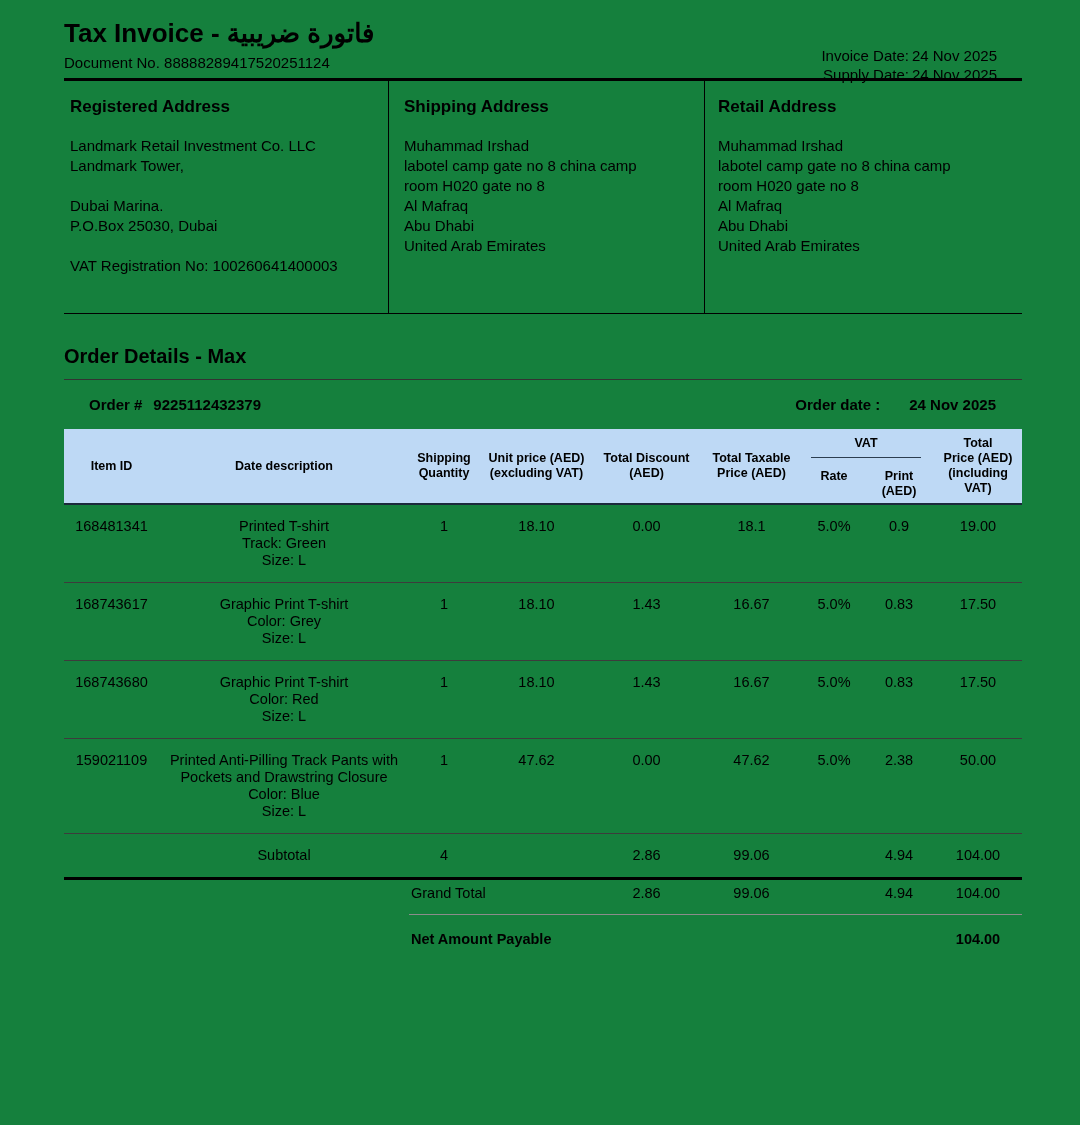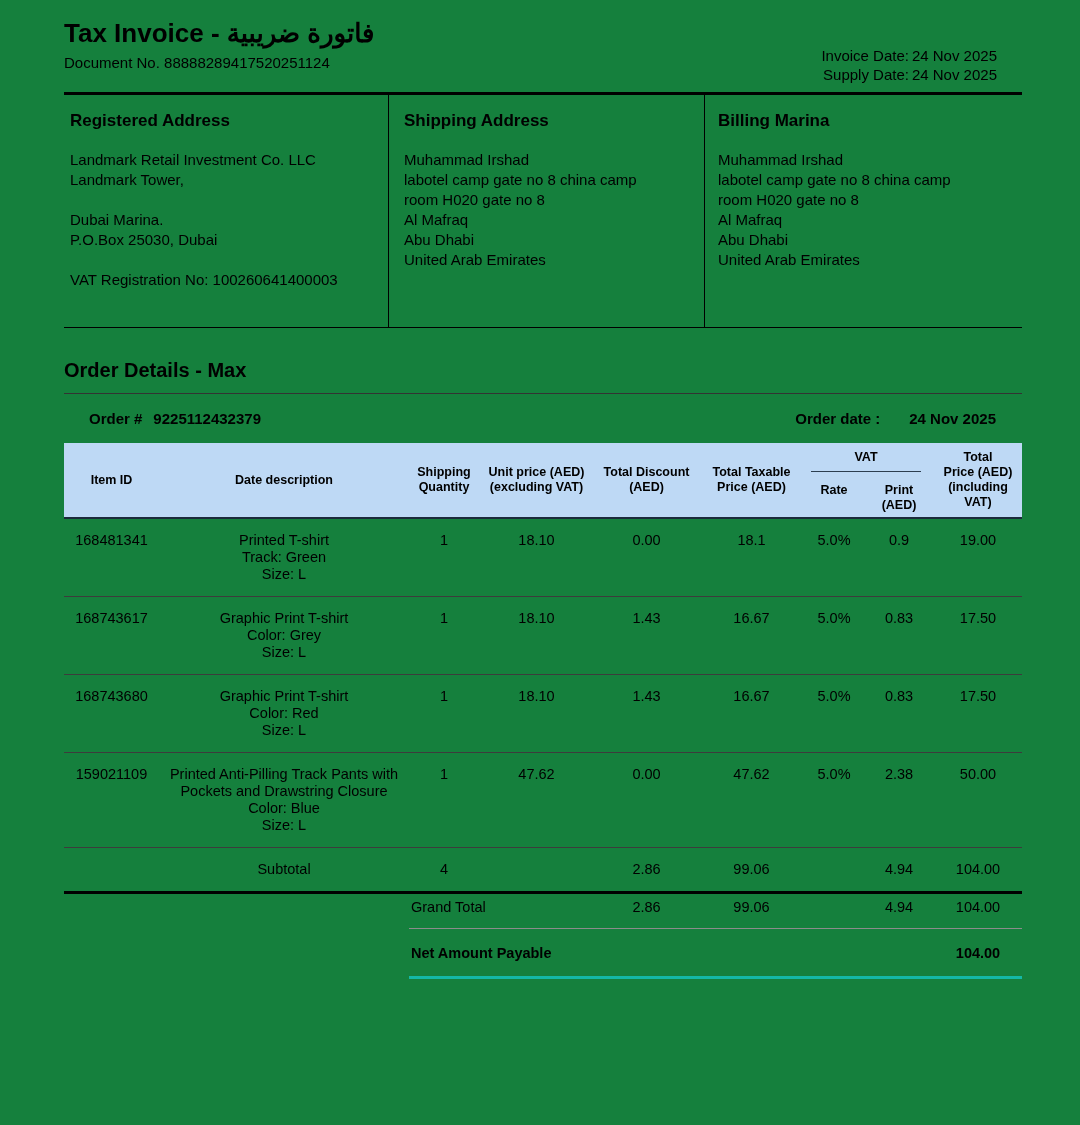--- a/index.html
+++ b/index.html
@@ -9,21 +9,21 @@
   .content { padding:18px 58px 0 64px; }
 
   
   .title { font-size:26px; font-weight:bold; letter-spacing:0; }
   .docno { font-size:15px; margin-top:5px; }
   .dates { position:absolute; top:46px; right:83px; text-align:right; font-size:15px; line-height:19px; }
   .dates .row span { display:inline; }
   .dates .lbl { margin-right:3px; }
 
   
-  .addr-table { display:flex; margin-top:21px; border-top:3px solid #000; border-bottom:1px solid #000; height:236px; }
+  .addr-table { display:flex; margin-top:7px; border-top:3px solid #000; border-bottom:1px solid #000; height:236px; }
   .addr-col { padding:16px 10px 0 6px; }
   .addr-col.c1 { width:324px; }
   .addr-col.c2 { width:316px; border-left:1px solid #000; padding-left:15px; }
   .addr-col.c3 { width:318px; border-left:1px solid #000; padding-left:13px; }
   .addr-head { font-size:17px; font-weight:bold; margin-bottom:19px; }
   .addr-body { font-size:15px; line-height:20px; white-space:pre-line; }
 
   
   .order-title { font-size:20px; font-weight:bold; margin-top:31px; }
   .order-rule { border:none; border-top:1px solid #333; margin-top:11px; }
@@ -46,21 +46,21 @@
   table.items td { font-size:14.5px; vertical-align:top; text-align:center; padding:13px 3px 13px; line-height:17px; }
   td.id { text-align:left; padding-left:2px; }
   td.desc { text-align:left; padding-left:4px; white-space:pre-line; }
   table.items tbody tr + tr { border-top:1px solid #3c3c3c; }
 
   
   table.totals { margin-left:345px; width:613px; border-collapse:collapse; table-layout:fixed; }
   table.totals td { font-size:14.5px; text-align:center; vertical-align:top; padding:5px 3px 13px; }
   table.totals td.lab { text-align:left; padding-left:2px; }
   tr.grand { border-bottom:1px solid #8c8c8c; }
-  tr.net { border-bottom:3px solid #14b8a6; }
+  tr.net { border-bottom:3px solid #15803d; }
   tr.net td { font-weight:bold; padding-top:16px; padding-bottom:15px; }
 </style>
 </head>
 <body>
 
 <div class="page">
   <div class="content">
 
     <div class="title">Tax Invoice - فاتورة ضريبية</div>
     <div class="docno"><span>Document No.</span> <span>88888289417520251124</span></div>
@@ -83,21 +83,21 @@
       <div class="addr-col c2">
         <div class="addr-head">Shipping Address</div>
         <div class="addr-body">Muhammad Irshad
 labotel camp gate no 8 china camp
 room H020 gate no 8
 Al Mafraq
 Abu Dhabi
 United Arab Emirates</div>
       </div>
       <div class="addr-col c3">
-        <div class="addr-head">Billing Marina</div>
+        <div class="addr-head">Retail Address</div>
         <div class="addr-body">Muhammad Irshad
 labotel camp gate no 8 china camp
 room H020 gate no 8
 Al Mafraq
 Abu Dhabi
 United Arab Emirates</div>
       </div>
     </div>
 
     <div class="order-title">Order Details - Max</div>

